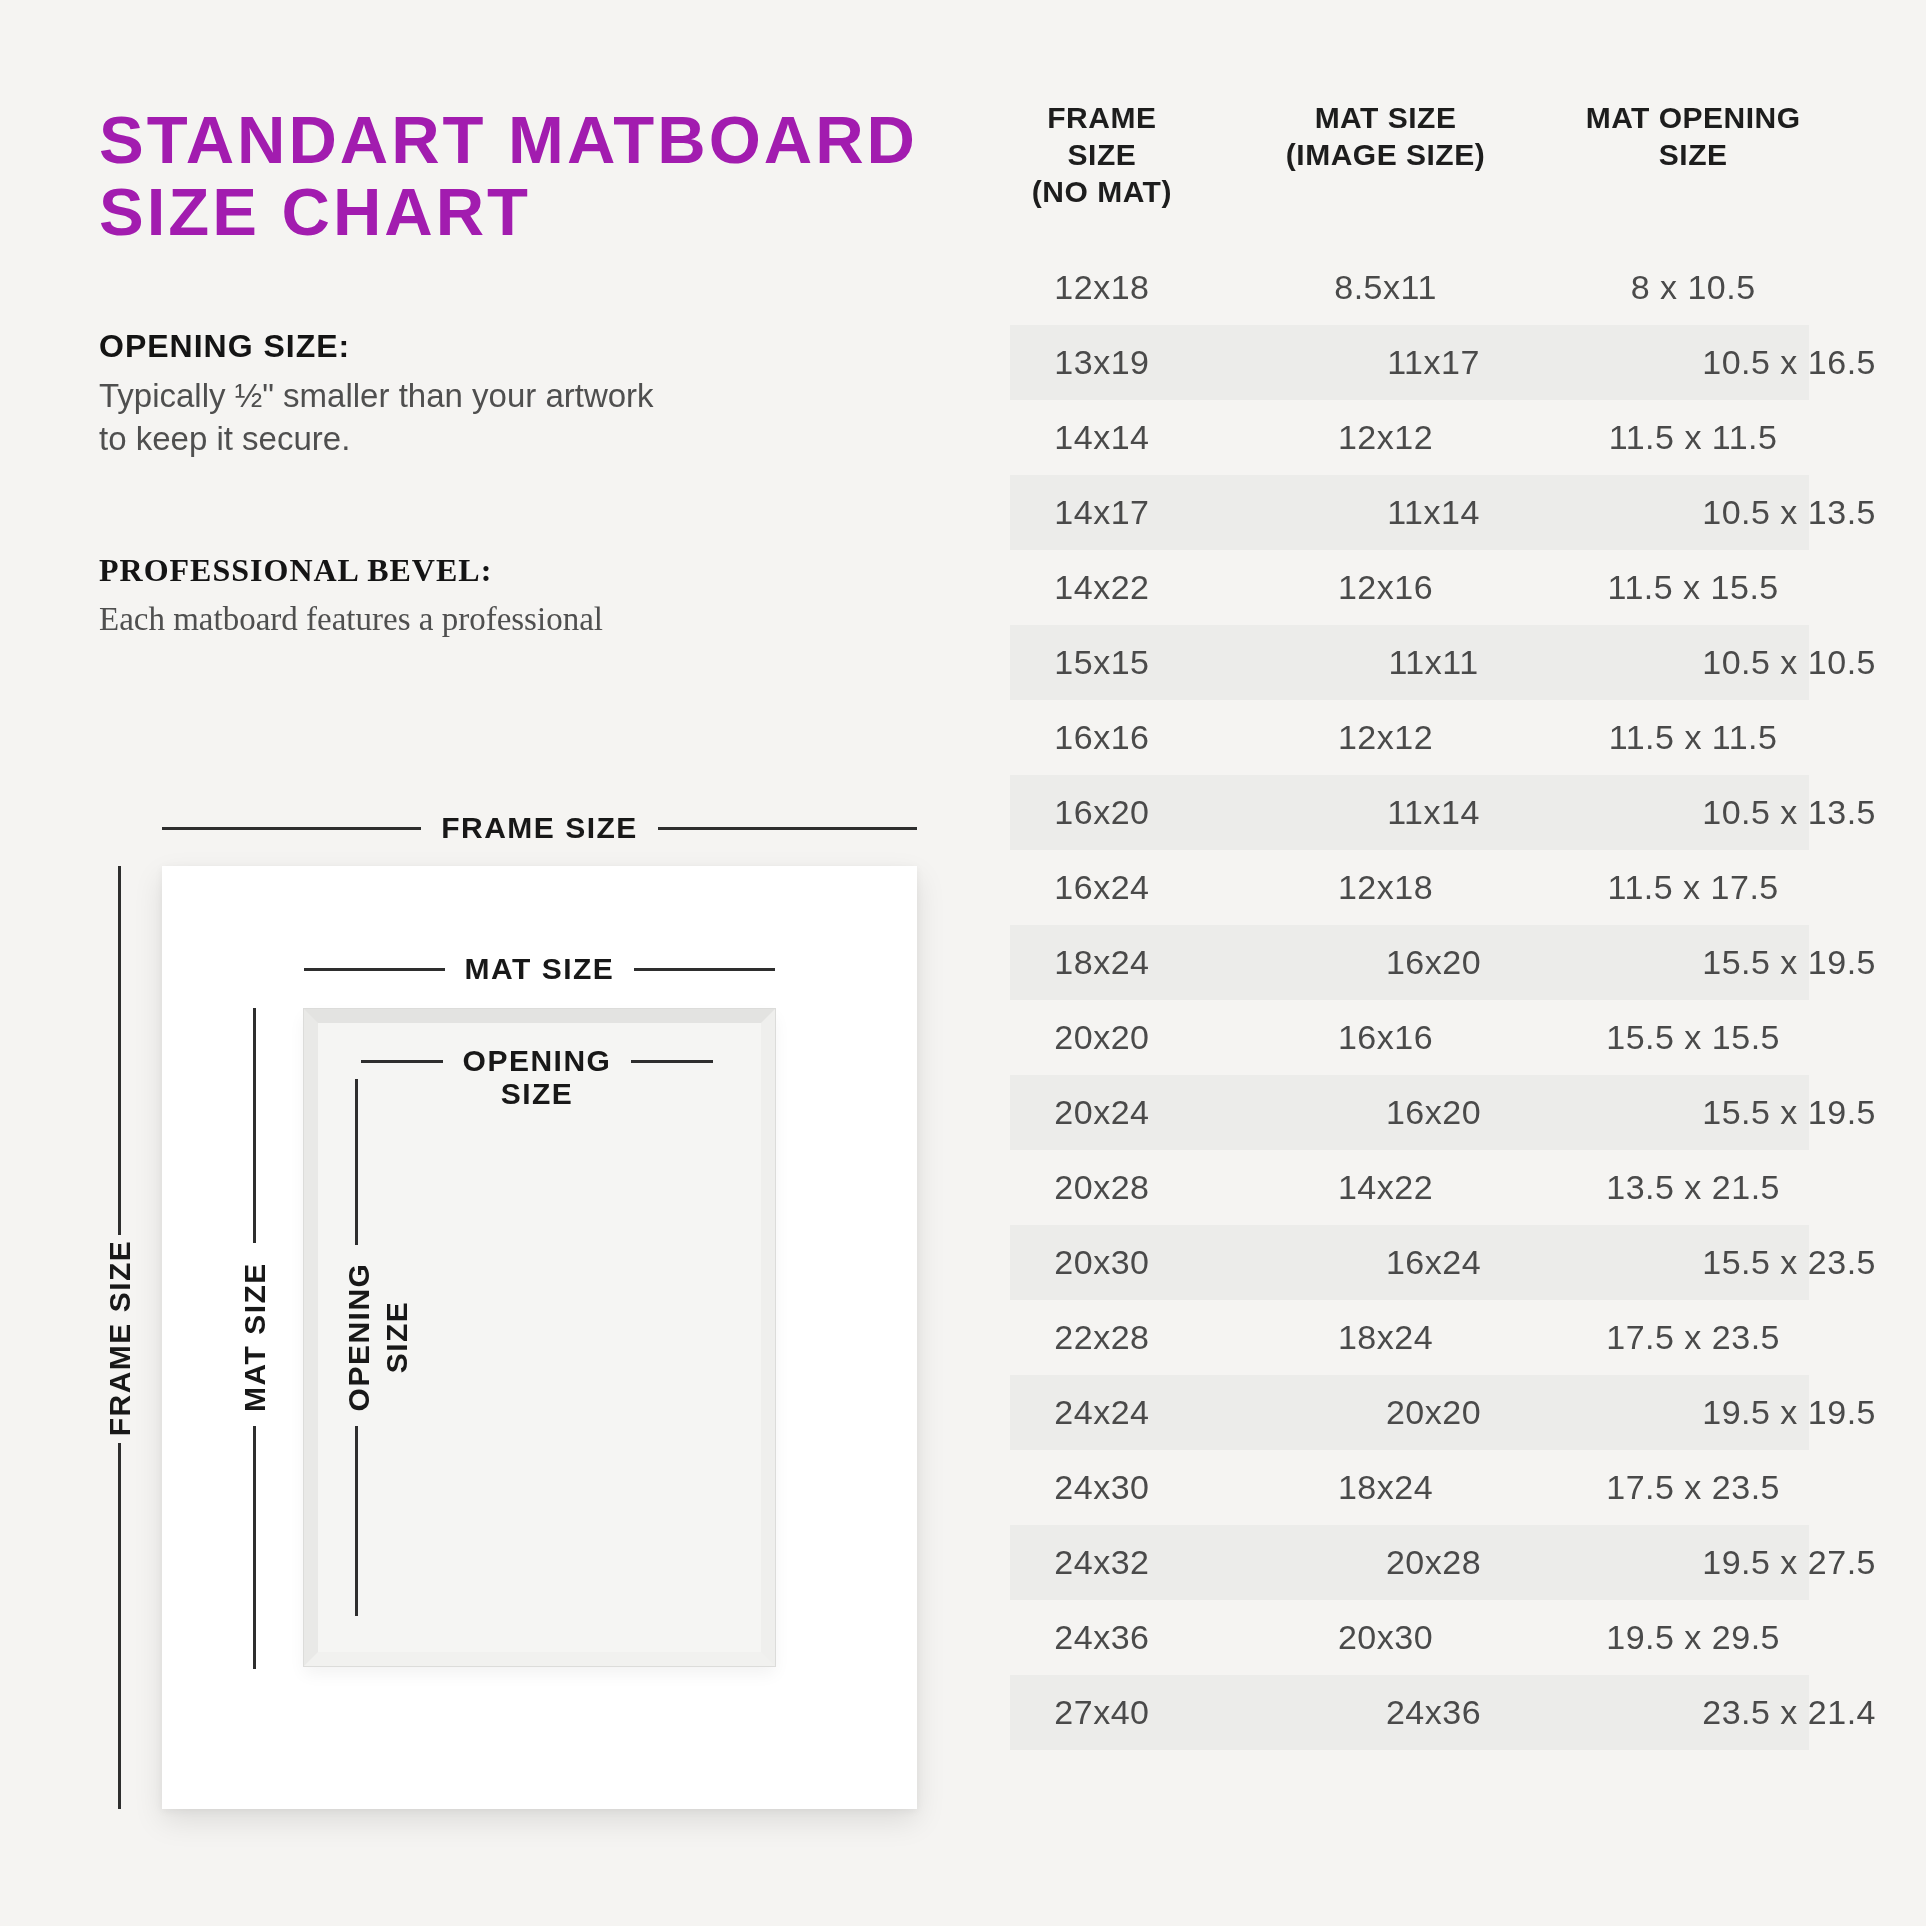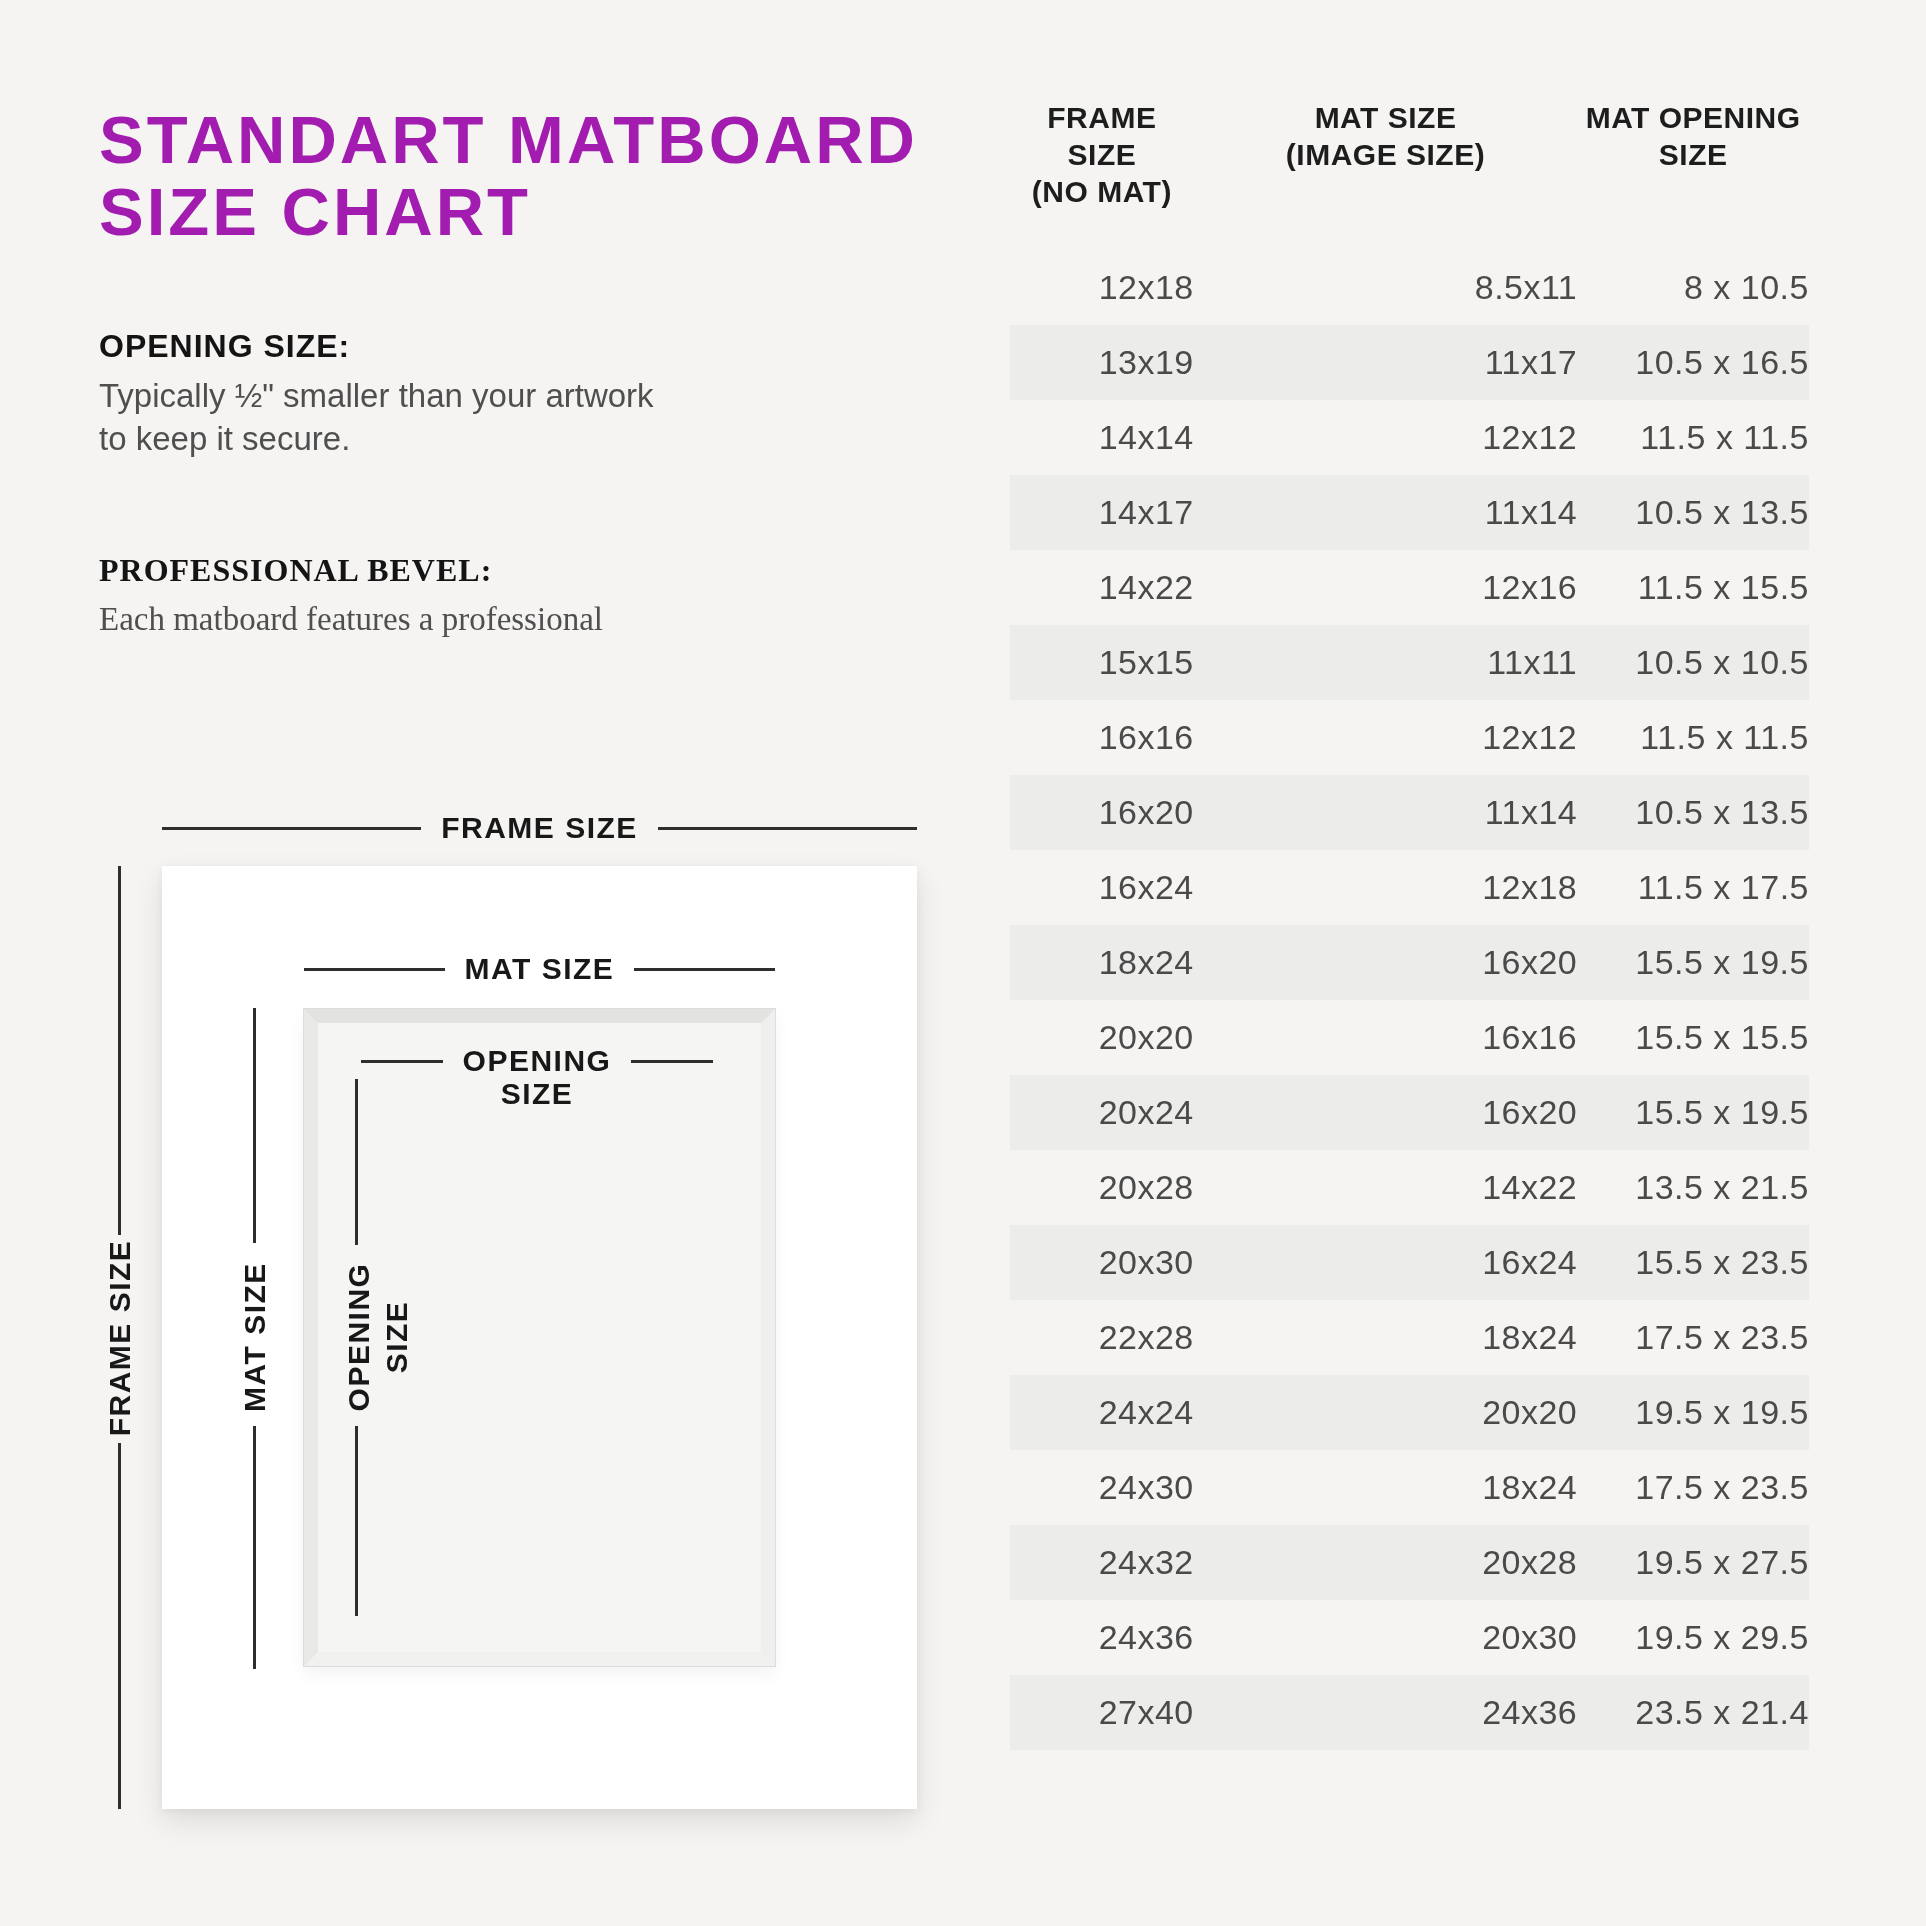--- a/index.html
+++ b/index.html
@@ -59,22 +59,22 @@
   .vlabel-mat     { left:255px; top:1337px; }
   .vlabel-opening { left:378px; top:1337px; }
 
   
   .size-table { position:absolute; left:1010px; top:99px; width:799px; }
   .thead { display:grid; grid-template-columns:23% 48% 29%; }
   .th { text-align:center; font-size:30px; line-height:37px; font-weight:bold;
         letter-spacing:0.5px; color:#1d1d1d; }
   .tbody { position:absolute; left:0; top:151px; width:799px; }
   .trow { height:75px; display:grid; grid-template-columns:23% 48% 29%; align-items:center; }
-  .trow.striped { background:#ececea; }
-  .tcell { text-align:right; font-size:34px; color:#4a4a4a; letter-spacing:0.5px; }
+  .trow.striped { background:#ececea;gap:48px; }
+  .tcell { text-align:center; font-size:34px; color:#4a4a4a; letter-spacing:0.5px; }
 </style>
 </head>
 <body>
 
 <div class="page">
 
   <div class="title">
     <div>STANDART MATBOARD</div>
     <div>SIZE CHART</div>
   </div>

